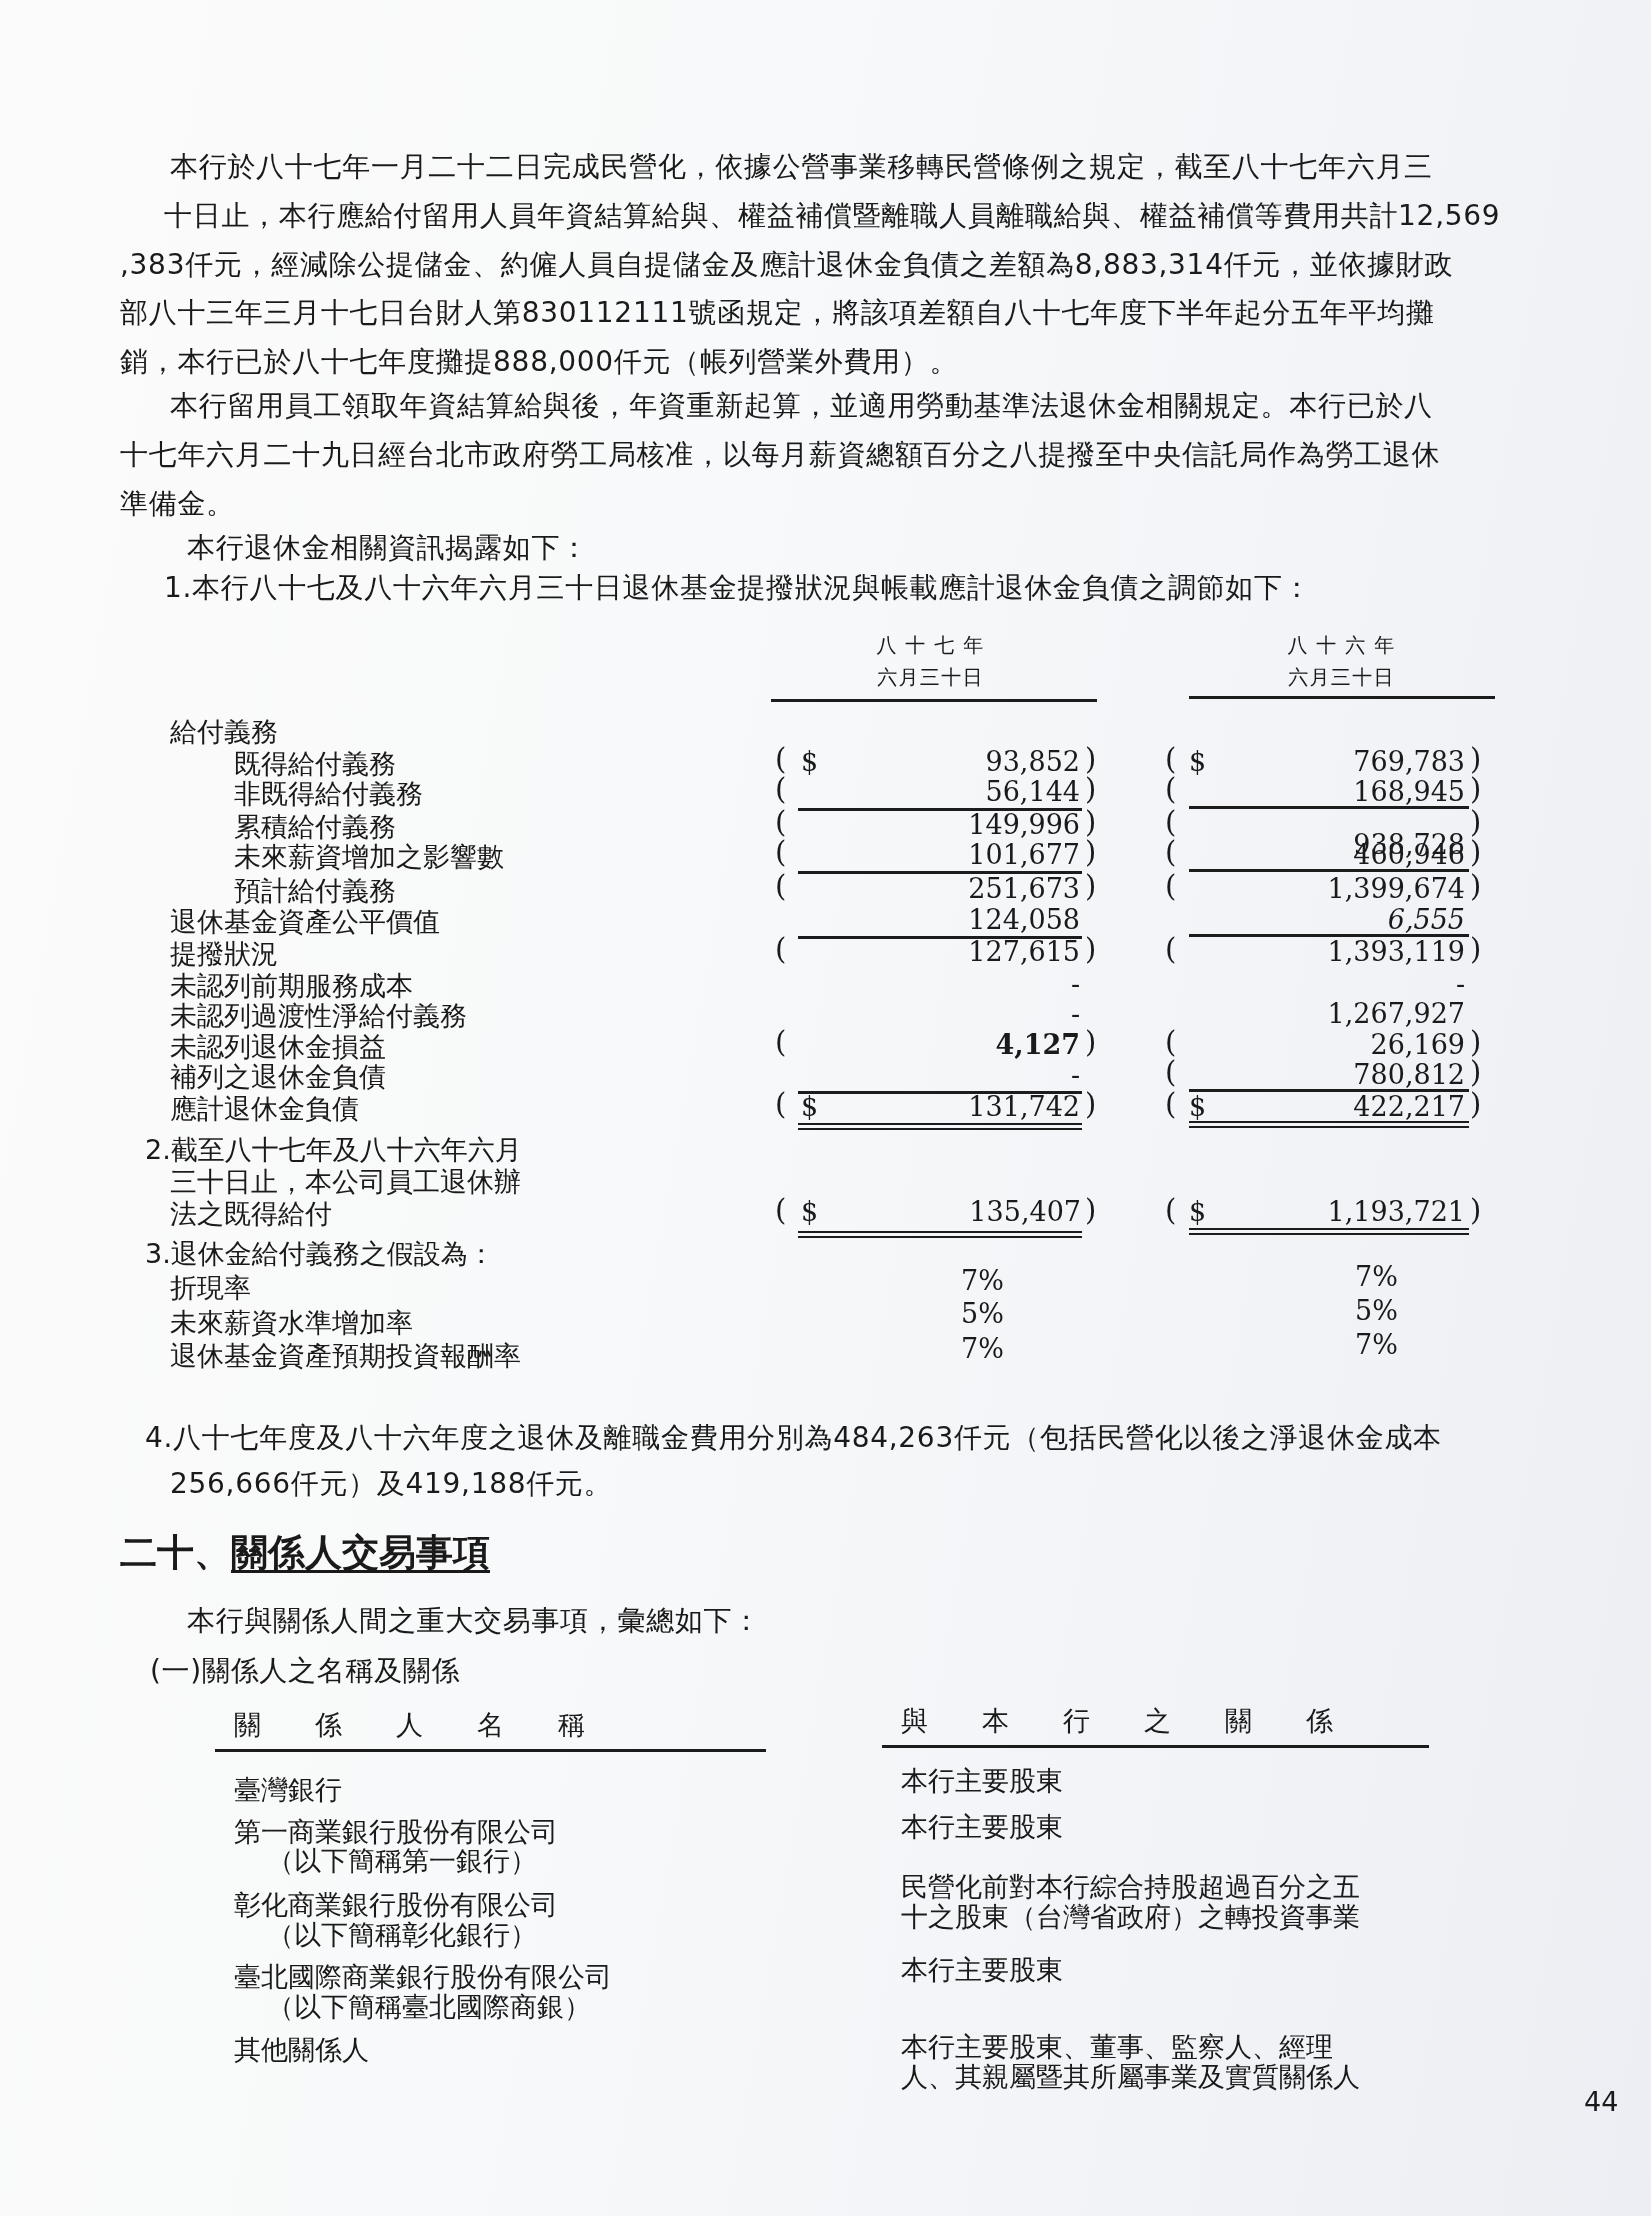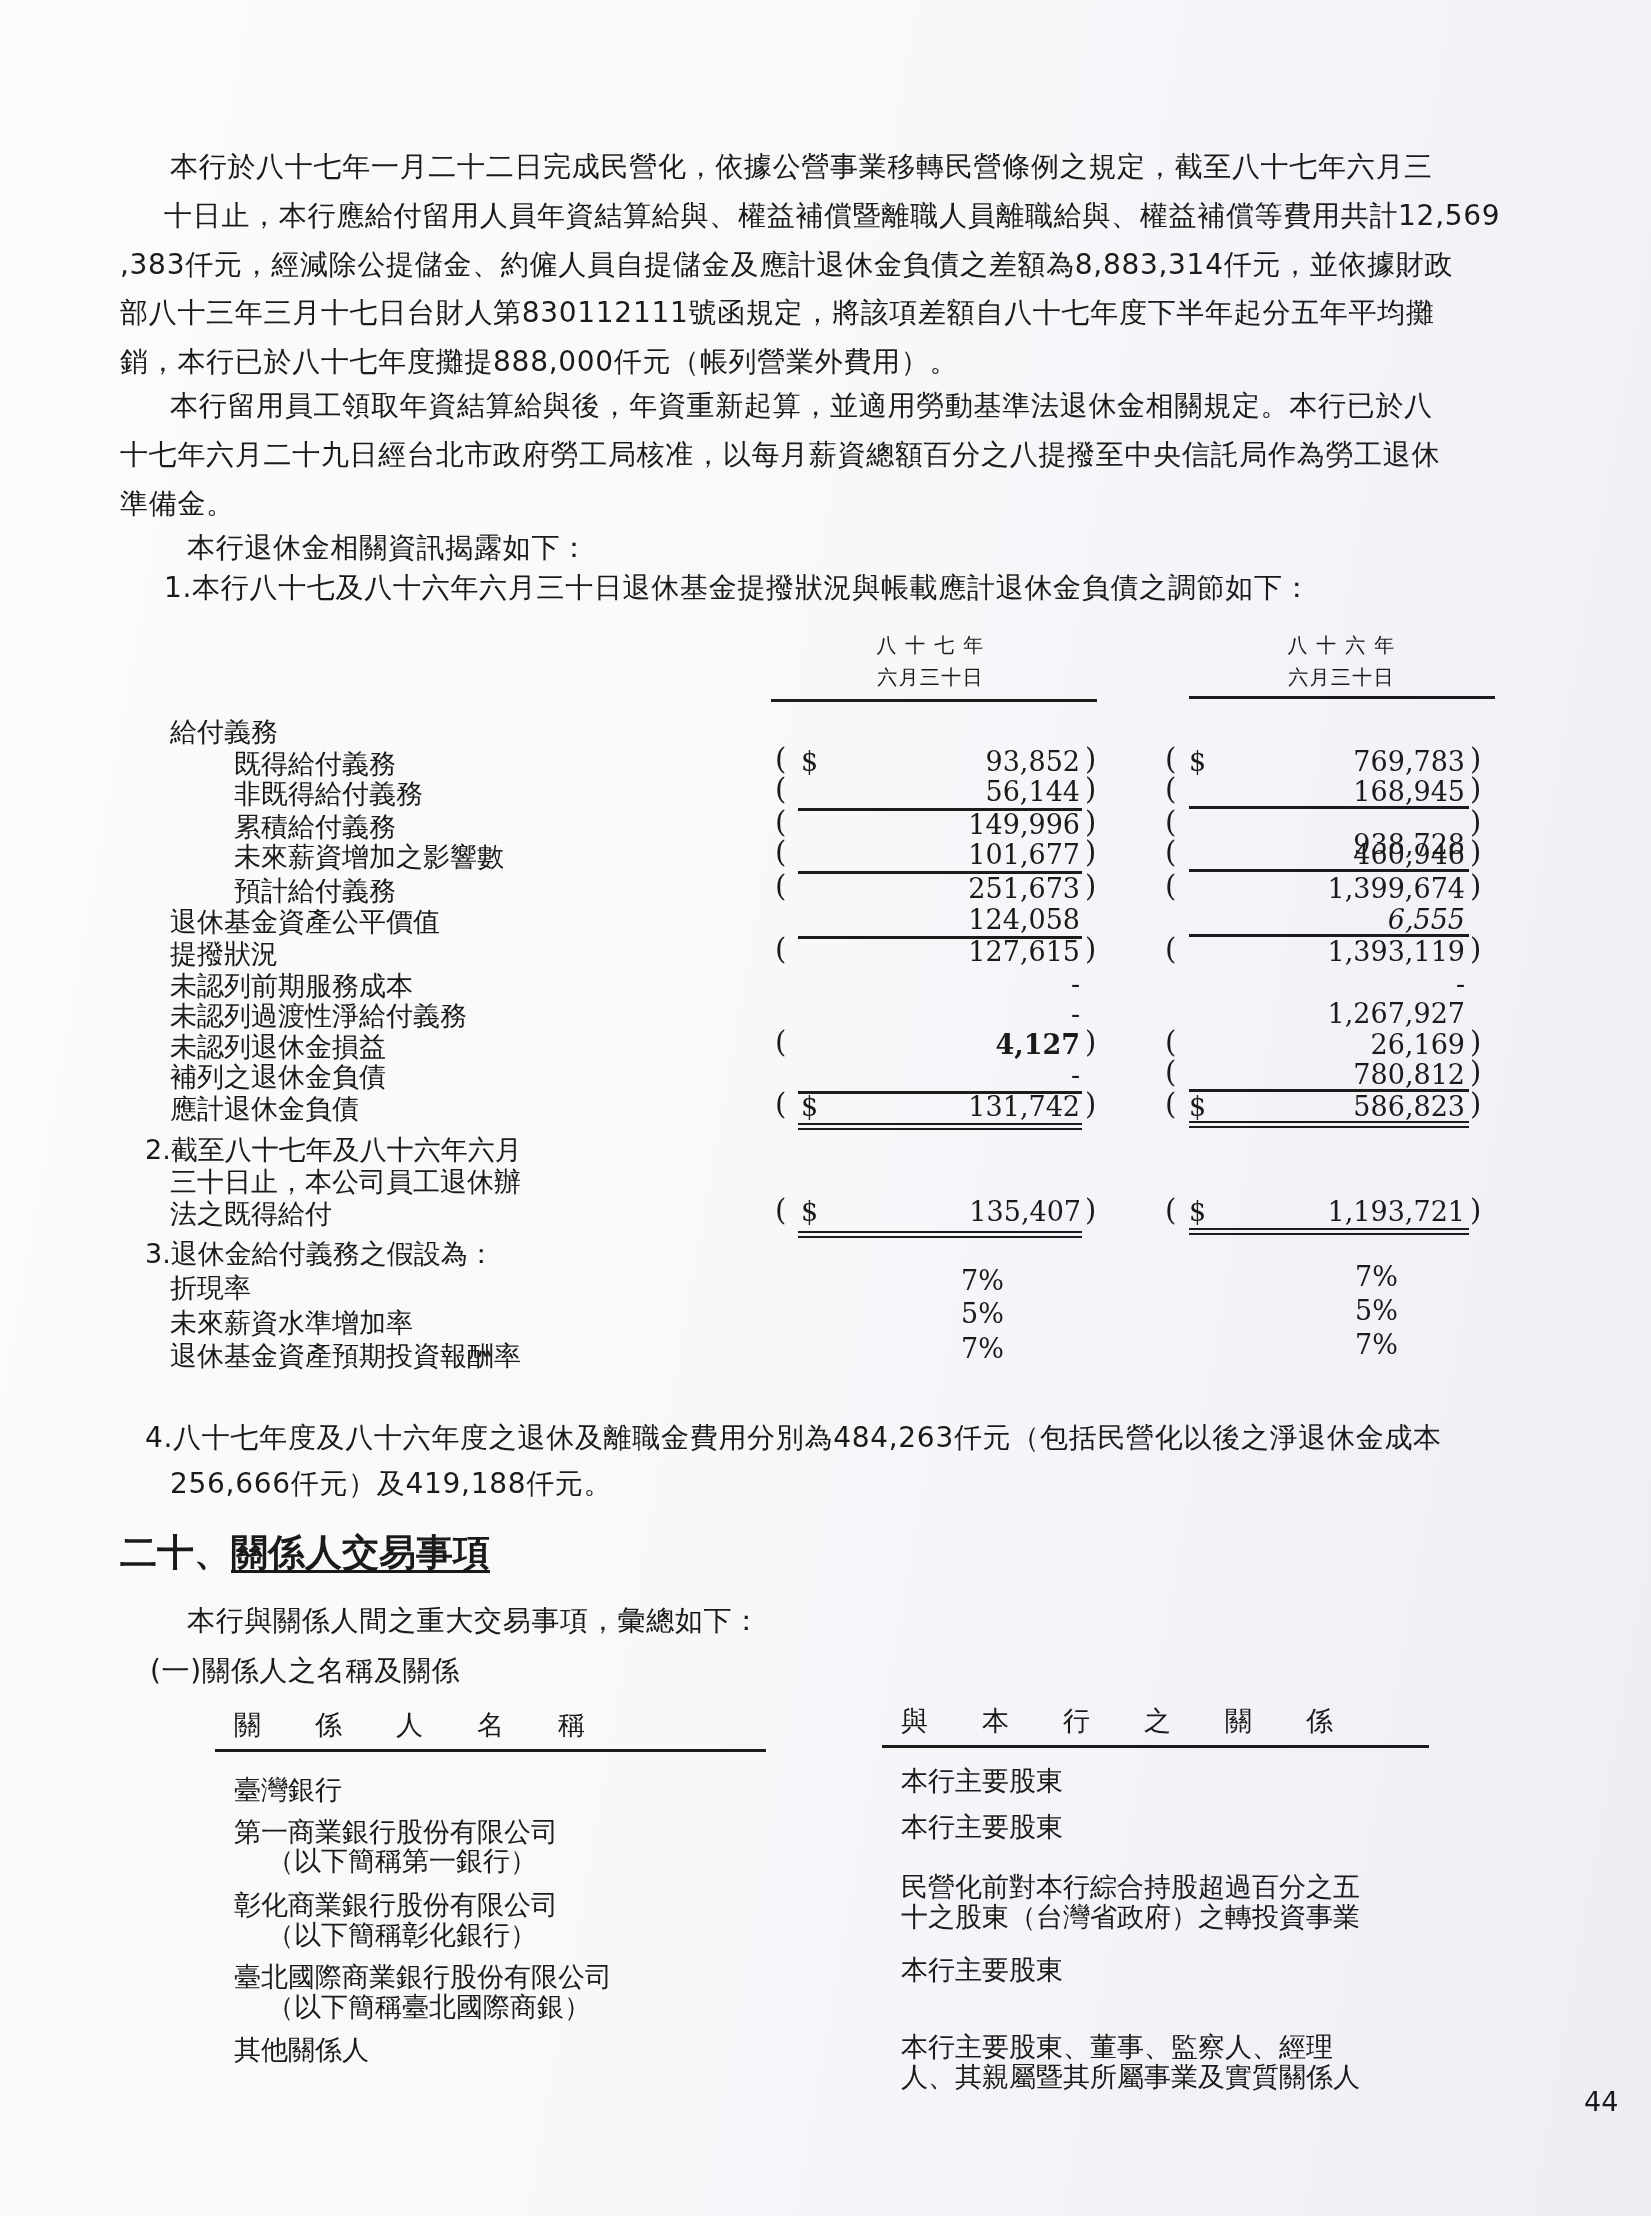--- a/index.html
+++ b/index.html
@@ -129,21 +129,21 @@
     <div class="rule" style="left: 798px; top: 1091px; width: 284px;"></div>
     <div class="rule" style="left: 1189px; top: 1089px; width: 280px;"></div>
     <div class="abs tbl" style="left: 170px; top: 1091px;">應計退休金負債</div>
     <span class="abs paren" style="left: 775px; top: 1087px;">(</span>
     <span class="abs paren" style="left: 1085px; top: 1087px;">)</span>
     <span class="abs num" style="left: 801px; top: 1091px;">$</span>
     <span class="valbox num" style="left: 800px; top: 1091px;">131,742</span>
     <span class="abs paren" style="left: 1165px; top: 1087px;">(</span>
     <span class="abs paren" style="left: 1470px; top: 1087px;">)</span>
     <span class="abs num" style="left: 1189px; top: 1091px;">$</span>
-    <span class="valbox num" style="left: 1185px; top: 1091px;">586,823</span>
+    <span class="valbox num" style="left: 1185px; top: 1091px;">422,217</span>
     <div class="drule" style="left: 798px; top: 1123px; width: 284px;"></div>
     <div class="drule" style="left: 1189px; top: 1121px; width: 280px;"></div>
   </div>
 
 <div>
   <div class="abs tbl" style="left:145px;top:1132px;">2.截至八十七年及八十六年六月</div>
   <div class="abs tbl" style="left:170px;top:1164px;">三十日止，本公司員工退休辦</div>
   <div class="abs tbl" style="left:170px;top:1196px;">法之既得給付</div>
   <span class="abs paren" style="left:775px;top:1193px;">(</span>
   <span class="abs num" style="left:801px;top:1196px;">$</span>

